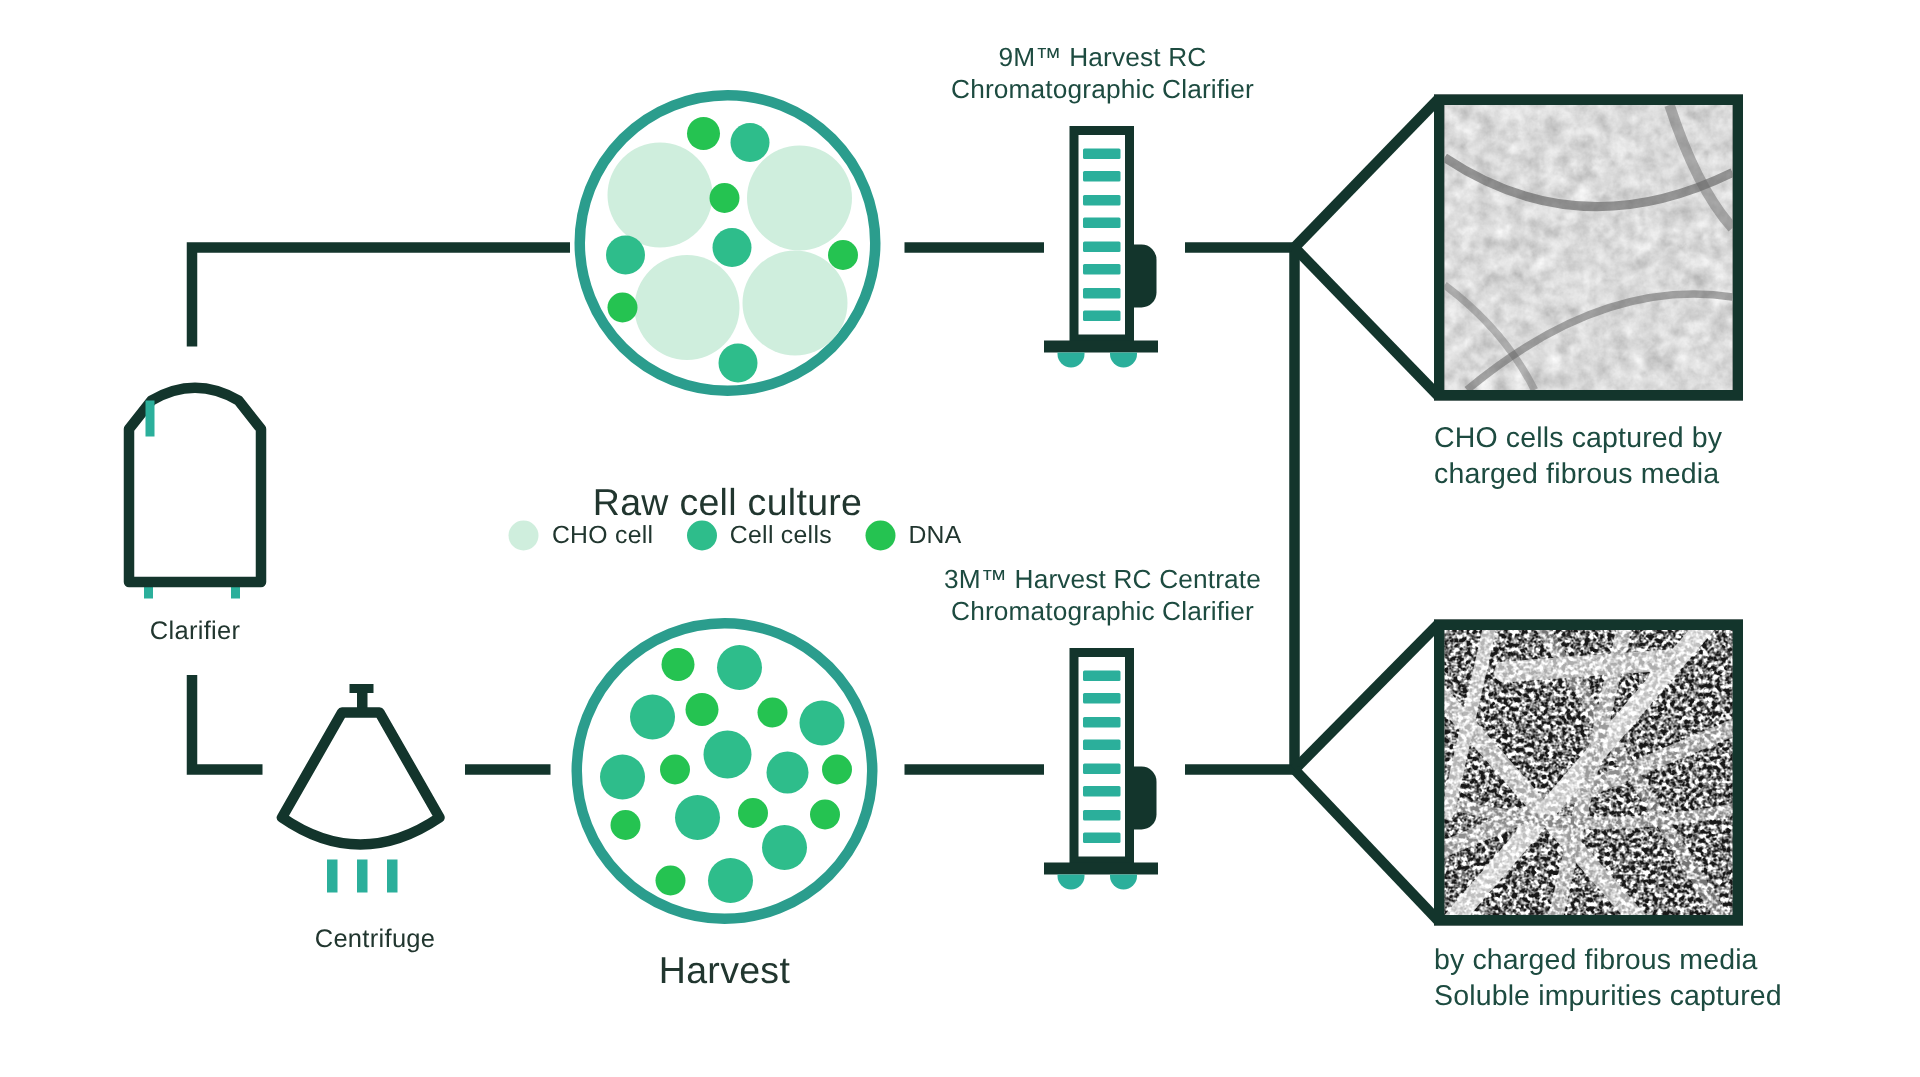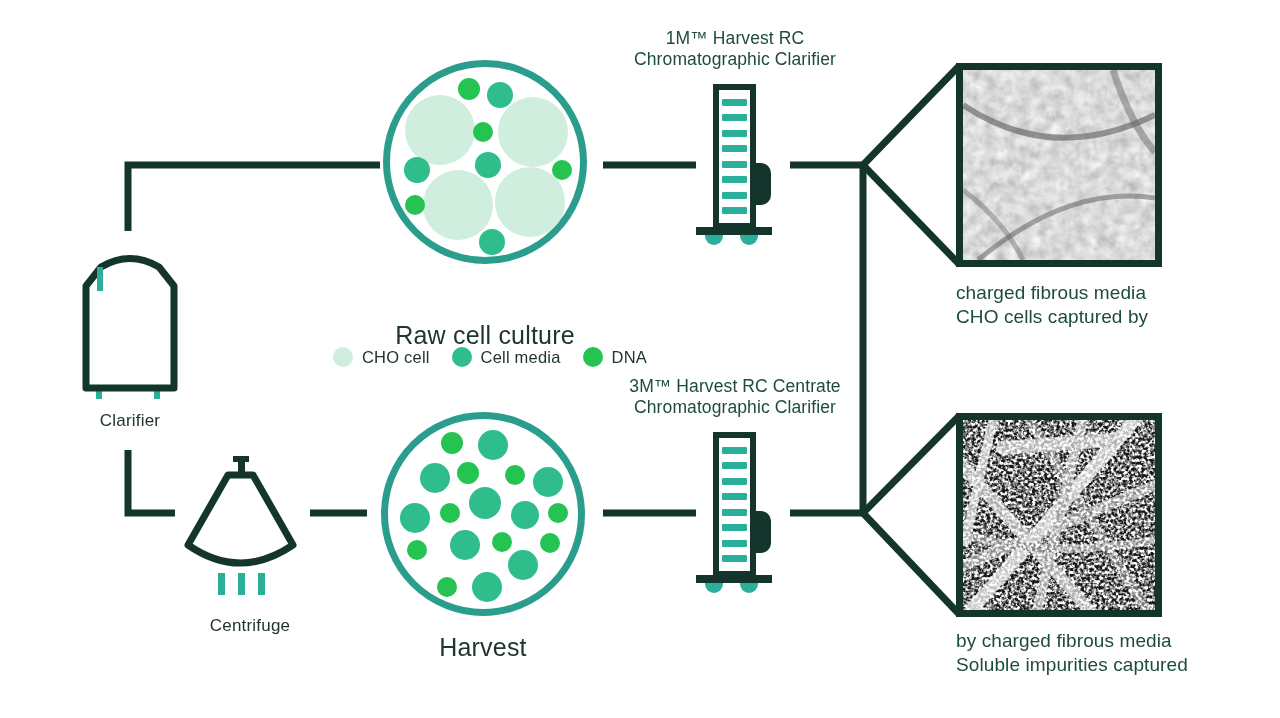--- a/index.html
+++ b/index.html
@@ -102,21 +102,21 @@
   </div>
   <div class="abs circle-label" style="left:355px;top:285px;width:260px;margin-top:36px;">Raw cell culture</div>
 
   <div class="legend">
     <div class="legend-item">
       <span class="legend-swatch" style="background: rgb(207, 238, 221);"></span>
       <span class="legend-label">CHO cell</span>
     </div>
     <div class="legend-item">
       <span class="legend-swatch" style="background: rgb(46, 189, 139);"></span>
-      <span class="legend-label">Cell media</span>
+      <span class="legend-label">Cell cells</span>
     </div>
     <div class="legend-item">
       <span class="legend-swatch" style="background: rgb(37, 195, 81);"></span>
       <span class="legend-label">DNA</span>
     </div>
   </div>
 
   <div class="big-circle" style="left:381px;top:412px;">
     <div class="ring"></div>
     <div class="dotlayer">
@@ -136,21 +136,21 @@
         <div class="dot" style="left: 159px; top: 121px; width: 20px; height: 20px; background: rgb(37, 195, 81);"></div>
         <div class="dot" style="left: 26px; top: 128px; width: 20px; height: 20px; background: rgb(37, 195, 81);"></div>
         <div class="dot" style="left: 127px; top: 138px; width: 30px; height: 30px; background: rgb(46, 189, 139);"></div>
         <div class="dot" style="left: 56px; top: 165px; width: 20px; height: 20px; background: rgb(37, 195, 81);"></div>
         <div class="dot" style="left: 91px; top: 160px; width: 30px; height: 30px; background: rgb(46, 189, 139);"></div>
       </div>
   </div>
   <div class="abs circle-label" style="left:363px;top:633px;width:240px;">Harvest</div>
 
   <div class="abs clarifier-label" style="left:605px;top:28px;width:260px;">
-    <div>1M™ Harvest RC</div>
+    <div>9M™ Harvest RC</div>
     <div>Chromatographic Clarifier</div>
   </div>
   <div class="clarifier" style="left:692px;top:84px;">
     <div class="handle"></div>
     <div class="column">
       <div class="stripe"></div>
         <div class="stripe"></div>
         <div class="stripe"></div>
         <div class="stripe"></div>
       <div class="stripe"></div>
@@ -194,22 +194,22 @@
       </defs>
       <rect width="192" height="190" fill="#8d8d8d"></rect>
       <rect width="192" height="190" filter="url(#semCells)"></rect>
       <path d="M0 35 Q90 95 192 45" stroke="#4f4f4f" stroke-width="6" fill="none" opacity="0.55"></path>
       <path d="M15 190 Q105 115 192 128" stroke="#5a5a5a" stroke-width="5" fill="none" opacity="0.5"></path>
       <path d="M150 0 Q168 55 192 82" stroke="#6a6a6a" stroke-width="7" fill="none" opacity="0.5"></path>
       <path d="M0 120 Q40 150 60 190" stroke="#606060" stroke-width="5" fill="none" opacity="0.4"></path>
     </svg>
   </div>
   <div class="abs caption" style="left:956px;top:281px;width:240px;">
+    <div>CHO cells captured by</div>
     <div>charged fibrous media</div>
-    <div>CHO cells captured by</div>
   </div>
 
   <div class="micro-frame" style="left:956px;top:413px;">
     <svg width="192" height="190" viewBox="0 0 192 190">
       <defs>
         <filter id="semSpeck" x="0" y="0" width="100%" height="100%">
           <feTurbulence type="fractalNoise" baseFrequency="0.33" numOctaves="2" seed="4"></feTurbulence>
           <feColorMatrix type="matrix" values="0 0 0 0 1  0 0 0 0 1  0 0 0 0 1  1.9 1.9 1.9 0 -2.4"></feColorMatrix>
         </filter>
       </defs>

